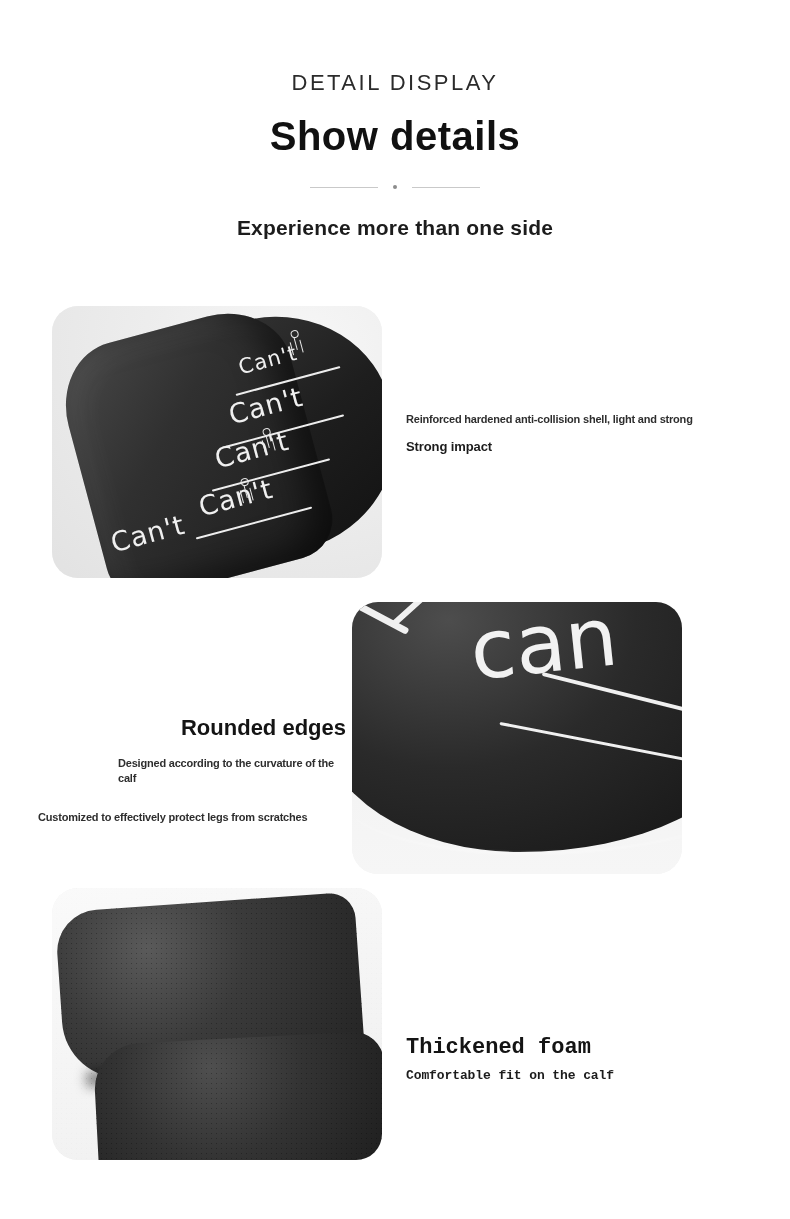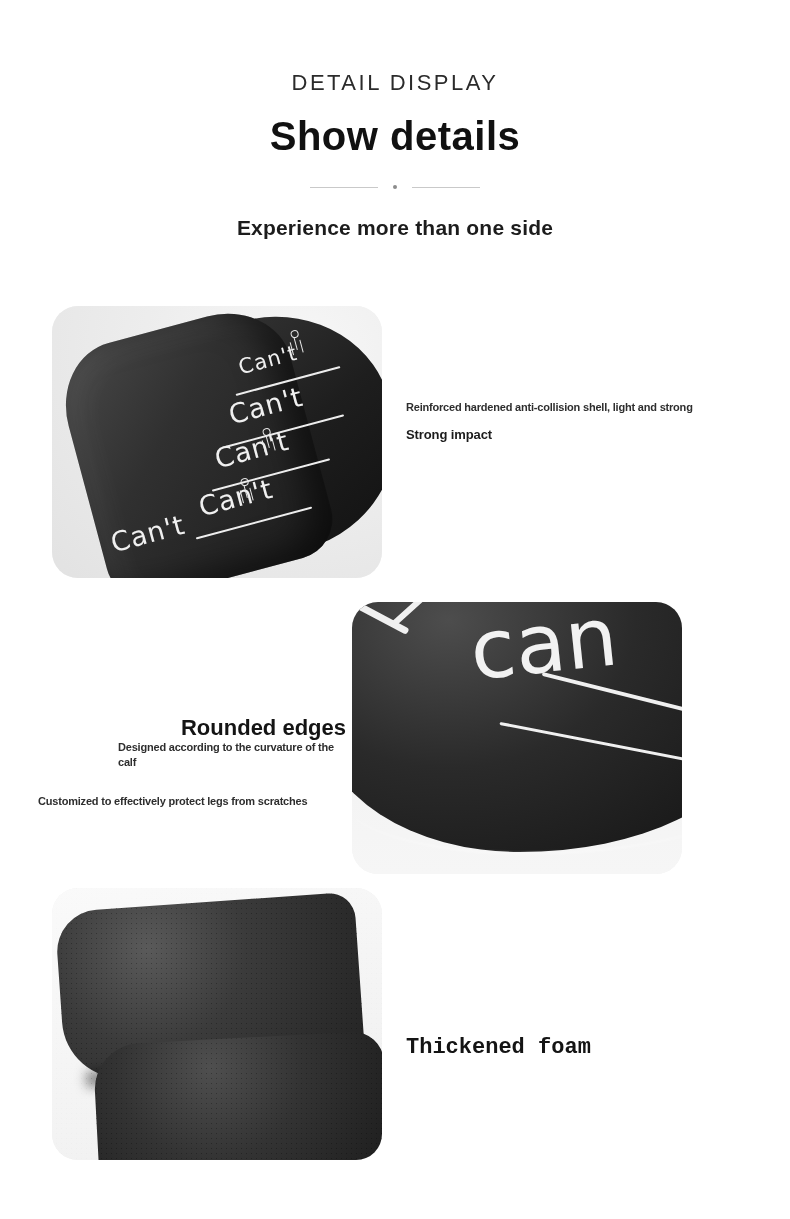--- a/index.html
+++ b/index.html
@@ -275,44 +275,45 @@
   <div class="underline" style="left:142px; top:216px; width:120px;"></div>
 
   <div class="scribble" style="left:58px; top:212px;">Can't</div>
 
   <div class="figure" style="left:208px; top:122px;"></div>
   <div class="figure" style="left:186px; top:172px;"></div>
   <div class="figure" style="left:236px; top:24px;"></div>
 </div>
 
 <div class="text-col t1">
-  <div class="feat-desc" style="margin-top:2px;">Reinforced hardened anti-collision shell, light and strong</div>
+  <div class="feat-desc" style="margin-top:14px;">Reinforced hardened anti-collision shell, light and strong</div>
   <div class="feat-sub" style="margin-top:12px;">Strong impact</div>
 </div>
 
 <div class="photo ph2">
   <div class="bg"></div>
   <div class="blob"></div>
   <div class="edge-hl"></div>
   <div class="glyph" style="left:118px; top:-6px;">can</div>
   <div class="stroke" style="left:-10px; top:10px; width:70px; height:7px; transform:rotate(28deg);"></div>
   <div class="stroke" style="left:34px; top:6px; width:44px; height:6px; transform:rotate(-42deg);"></div>
   <div class="stroke" style="left:188px; top:88px; width:150px; height:4px; transform:rotate(14deg);"></div>
   <div class="stroke" style="left:146px; top:138px; width:190px; height:3px; transform:rotate(11deg);"></div>
 </div>
 
 <div class="text-col t2">
   <div class="feat-title right-align" style="padding-right:8px;">Rounded edges</div>
-  <div class="feat-desc" style="margin-left:84px;">Designed according to the curvature of the calf</div>
+  <div class="feat-desc" style="margin-top:16px; margin-left:84px;">Designed according to the curvature of the calf</div>
   <div class="feat-desc" style="margin-top:24px; margin-left:4px;">Customized to effectively protect legs from scratches</div>
 </div>
 
 <div class="photo ph3">
   <div class="bg"></div>
   <div class="foam-top"></div>
   <div class="seam"></div>
   <div class="foam-bottom"></div>
   <div class="grain"></div>
 </div>
 
 <div class="text-col t3">
   <div class="feat-title">Thickened foam</div>
+  <div class="feat-sub" style="margin-top:8px;">Comfortable fit on the calf</div>
 </div>
 
 </body></html>

